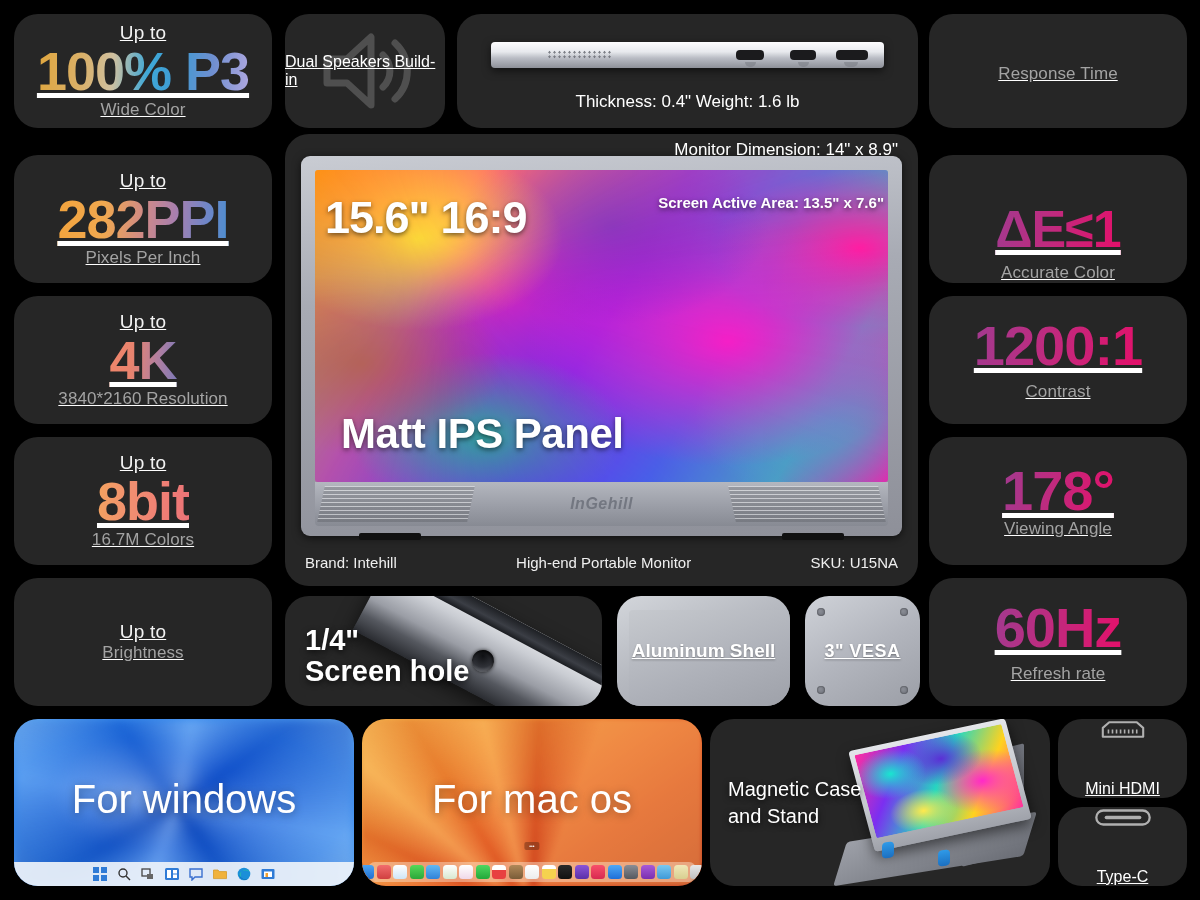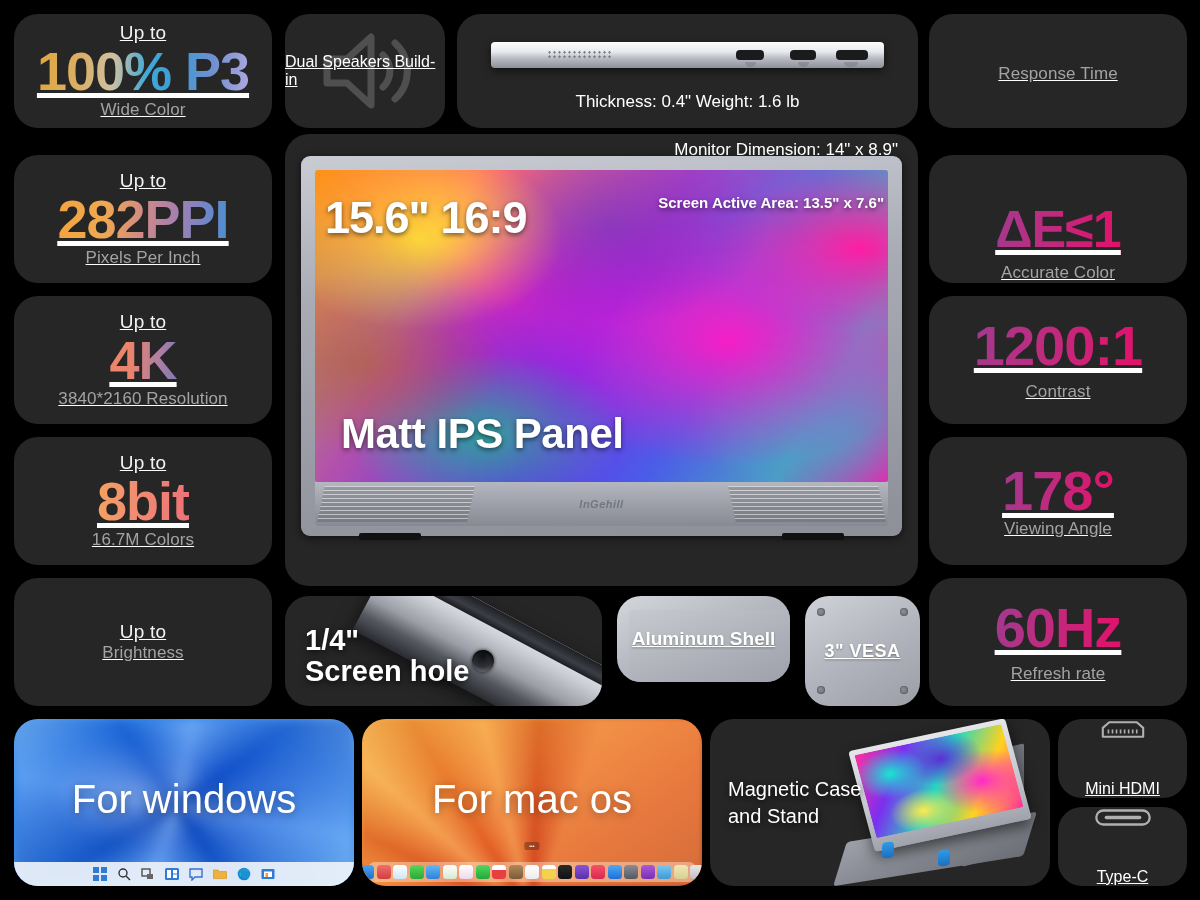--- a/index.html
+++ b/index.html
@@ -73,21 +73,21 @@
   }
   .chin {
     position:absolute; left:14px; right:14px; bottom:10px; height:44px;
     background:linear-gradient(180deg,#b4b7bf 0%,#9b9ea7 55%,#878a93 100%);
     border-radius:0 0 4px 4px; display:flex; align-items:center; justify-content:center;
   }
   .grille { position:absolute; top:4px; bottom:4px; width:150px;
     background:repeating-linear-gradient(180deg, rgba(255,255,255,.42) 0 1px, rgba(0,0,0,.14) 1px 4px); }
   .grille.l { left:6px; transform:skewX(-12deg); }
   .grille.r { right:6px; transform:skewX(12deg); }
-  .mon-logo { position:relative; z-index:2; font-size:11px; font-style:italic; font-weight:700;
+  .mon-logo { position:relative; z-index:2; font-size:16px; font-style:italic; font-weight:700;
     color:#6f737d; letter-spacing:.5px; opacity:.9; }
   .foot { position:absolute; bottom:-4px; width:62px; height:7px; background:#111; border-radius:2px; }
 
   .ov-txt { position:absolute; z-index:6; color:#fff; text-shadow:0 2px 5px rgba(0,0,0,.55); }
   .t-1569 { left:24px; top:36px; font-size:45px; font-weight:700; letter-spacing:-1px; }
   .t-matt { left:40px; bottom:78px; font-size:42px; font-weight:700; letter-spacing:-.5px; }
   .t-area { right:18px; top:38px; font-size:15px; font-weight:600; }
   .t-dim  { position:absolute; right:20px; top:6px; font-size:17px; color:#fff; z-index:6; }
 
   .monfoot { position:absolute; left:0; right:0; bottom:10px; height:28px;
@@ -281,35 +281,40 @@
 
     <div class="chin">
       <div class="grille l"></div>
       <div class="grille r"></div>
       <div class="mon-logo">InGehill</div>
     </div>
     <div class="foot" style="left:58px;"></div>
     <div class="foot" style="right:58px;"></div>
   </div>
 
+  <div class="monfoot">
+    <div>Brand: Intehill</div>
+    <div class="mid">High-end Portable Monitor</div>
+    <div>SKU: U15NA</div>
+  </div>
 </div>
 
 <div class="card" style="left:285px; top:596px; width:317px; height:110px;">
   <div class="hole-card-art">
     <div class="bar-metal"></div>
     <div class="bar-edge"></div>
     <div class="screwhole"></div>
   </div>
   <div class="hole-txt">
     <div>1/4"</div>
     <div>Screen hole</div>
   </div>
 </div>
 
-<div class="card alu-card center" style="left:617px; top:596px; width:173px; height:86px;">
+<div class="card alu-card center" style="left:617px; top:596px; width:173px; height:110px;">
   <div class="alu-inner"></div>
   <div class="alu-txt">Aluminum Shell</div>
 </div>
 
 <div class="card vesa-card center" style="left:805px; top:596px; width:115px; height:110px;">
   <div class="screw" style="left:12px; top:12px;"></div>
   <div class="screw" style="right:12px; top:12px;"></div>
   <div class="screw" style="left:12px; bottom:12px;"></div>
   <div class="screw" style="right:12px; bottom:12px;"></div>
   <div class="vesa-txt">3" VESA</div>

